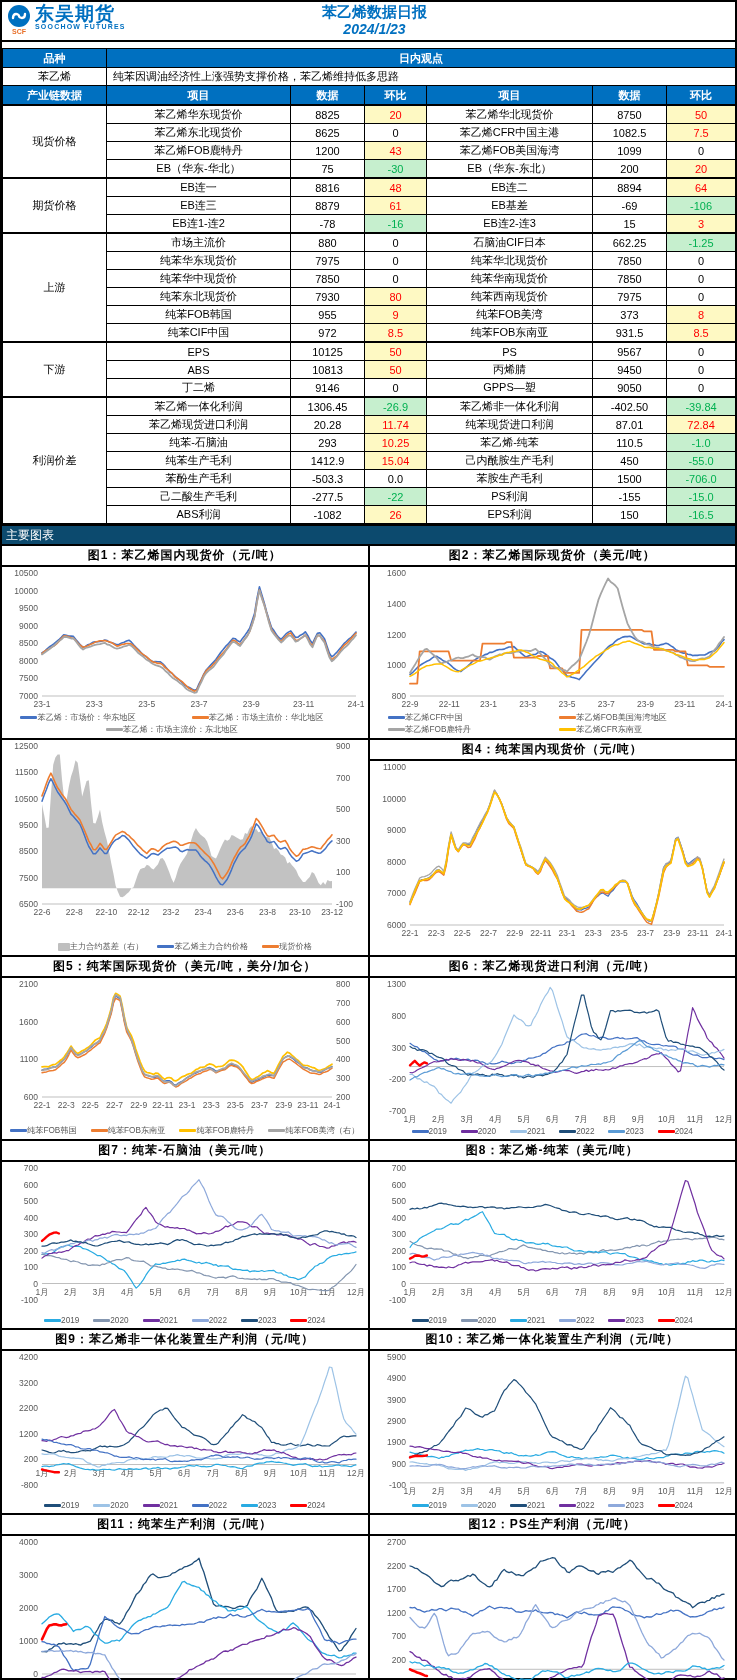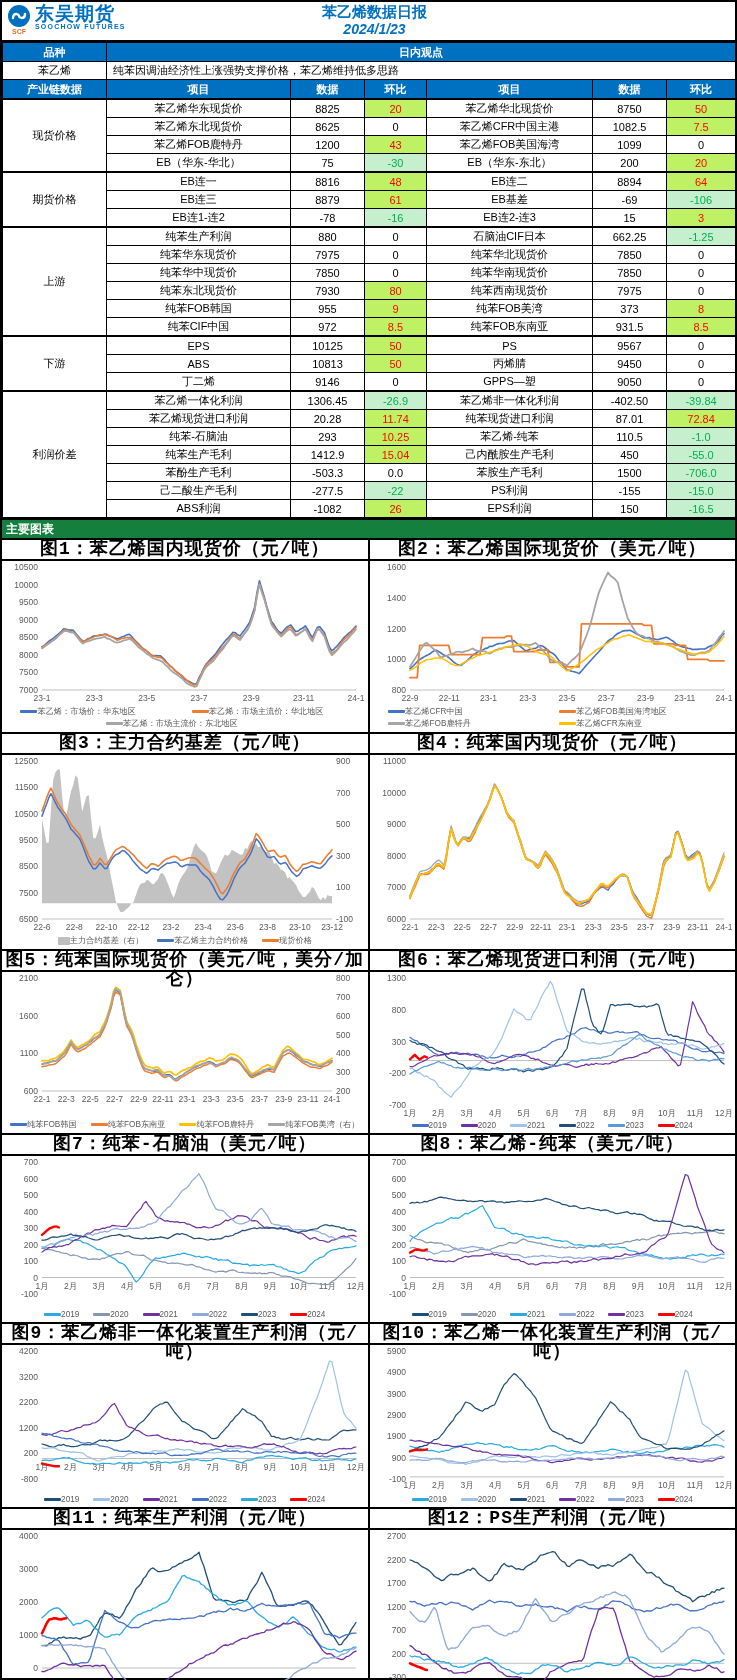--- a/index.html
+++ b/index.html
@@ -8,36 +8,36 @@
   
   .hdr{position:relative;height:38px;border-bottom:2px solid #000;background:#fff;}
   .logo{position:absolute;left:5px;top:2px;display:flex;align-items:flex-start;gap:4px;}
   .logo-cn{font-size:19px;font-weight:bold;color:#0070C0;line-height:19px;letter-spacing:1px;}
   .logo-en{font-size:7px;font-weight:bold;color:#0070C0;letter-spacing:1.2px;}
   .logo-mark{font-size:7px;font-weight:bold;color:#E8702A;line-height:7px;}
   .title-blk{position:absolute;left:12px;right:0;top:1px;text-align:center;}
   .title-blk .t1{font-size:15px;font-weight:bold;color:#0070C0;line-height:18px;}
   .title-blk .t2{font-size:14px;font-weight:bold;color:#0070C0;line-height:17px;font-style:italic;}
   
-  table.tbl{width:733px;border-collapse:collapse;table-layout:fixed;}
+  table.tbl{width:733px;border-collapse:collapse;table-layout:fixed;margin-top:6px;}
   .tbl td,.tbl th{border:1px solid #000;font-size:11px;text-align:center;vertical-align:middle;height:17px;padding:0 2px;overflow:hidden;white-space:nowrap;color:#000;}
   .tbl .bluehead td,.tbl .bluehead th{background:#0070C0;color:#fff;font-weight:bold;height:18px;}
   .tbl .opinion{text-align:left;padding-left:6px;}
   .tbl td.cat{font-weight:normal;background:#fff;}
   .tbl tr.secTop td{border-top:2px solid #000;}
-  .tbl td.up{background:#bef264;color:#FF0000;}
+  .tbl td.up{background:#fef9c3;color:#FF0000;}
   .tbl td.down{background:#C6EFCE;color:#00B050;}
   .tbl td.flat{background:#fff;color:#000;}
   
-  .chartsbar{height:18px;background:#15803d;color:#fff;font-size:12px;font-weight:bold;line-height:18px;padding-left:4px;border-top:2px solid #000;border-bottom:2px solid #000;}
+  .chartsbar{height:18px;background:#0c4a6e;color:#fff;font-size:12px;font-weight:normal;line-height:18px;padding-left:4px;border-top:2px solid #000;border-bottom:2px solid #000;}
   .crow{display:flex;border-bottom:2px solid #000;}
   .crow:last-child{border-bottom:none;}
   .ccell{flex:1 1 50%;display:flex;flex-direction:column;min-width:0;}
   .ccell:first-child{border-right:2px solid #000;}
-  .ctitle{height:19px;line-height:19px;text-align:center;font-size:18px;font-weight:bold;border-bottom:2px solid #000;letter-spacing:1px;font-family:Liberation Mono, monospace;}
+  .ctitle{height:19px;line-height:19px;text-align:center;font-size:12px;font-weight:bold;border-bottom:2px solid #000;letter-spacing:1px;}
   .cplot{flex:1 1 auto;min-height:0;}
   .clegend{display:flex;flex-wrap:wrap;justify-content:center;align-items:center;padding:0 8px 3px 8px;column-gap:14px;row-gap:1px;}
   .clegend .item{display:flex;align-items:center;gap:0;font-size:8.2px;color:#595959;white-space:nowrap;}
   .clegend.cols2 .item{flex:0 0 45%;justify-content:flex-start;}
   .sw{display:inline-block;width:17px;height:3px;border-radius:1px;}
   .sw.box{width:12px;height:8px;}
   svg{display:block;}
 </style>
 </head>
 <body>
@@ -144,21 +144,21 @@
         <tr>
           <td>EB连1-连2</td>
           <td>-78</td>
           <td class="down">-16</td>
           <td>EB连2-连3</td>
           <td>15</td>
           <td class="up">3</td>
         </tr>
         <tr class="secTop">
           <td rowspan="6" class="cat">上游</td>
-          <td>纯苯生产利润</td>
+          <td>市场主流价</td>
           <td>880</td>
           <td class="flat">0</td>
           <td>石脑油CIF日本</td>
           <td>662.25</td>
           <td class="down">-1.25</td>
         </tr>
         <tr>
           <td>纯苯华东现货价</td>
           <td>7975</td>
           <td class="flat">0</td>
@@ -366,21 +366,20 @@
             </span>
             <span class="item">
               <span class="sw" style="background: rgb(255, 192, 0);"></span>
               <span>苯乙烯CFR东南亚</span>
             </span>
           </div>
         </div>
       </div>
       <div class="crow" style="height: 215px;">
         <div class="ccell">
-          <div class="ctitle">图3：主力合约基差（元/吨）</div>
           <div class="cplot">
             <svg width="366" height="180">
               <text x="36" y="9" text-anchor="end" font-size="8.5" fill="#595959">12500</text>
               <text x="36" y="35.333333333333314" text-anchor="end" font-size="8.5" fill="#595959">11500</text>
               <text x="36" y="61.66666666666667" text-anchor="end" font-size="8.5" fill="#595959">10500</text>
               <text x="36" y="88" text-anchor="end" font-size="8.5" fill="#595959">9500</text>
               <text x="36" y="114.33333333333334" text-anchor="end" font-size="8.5" fill="#595959">8500</text>
               <text x="36" y="140.66666666666666" text-anchor="end" font-size="8.5" fill="#595959">7500</text>
               <text x="36" y="167" text-anchor="end" font-size="8.5" fill="#595959">6500</text>
               <text x="334" y="9" text-anchor="start" font-size="8.5" fill="#595959">900</text>

